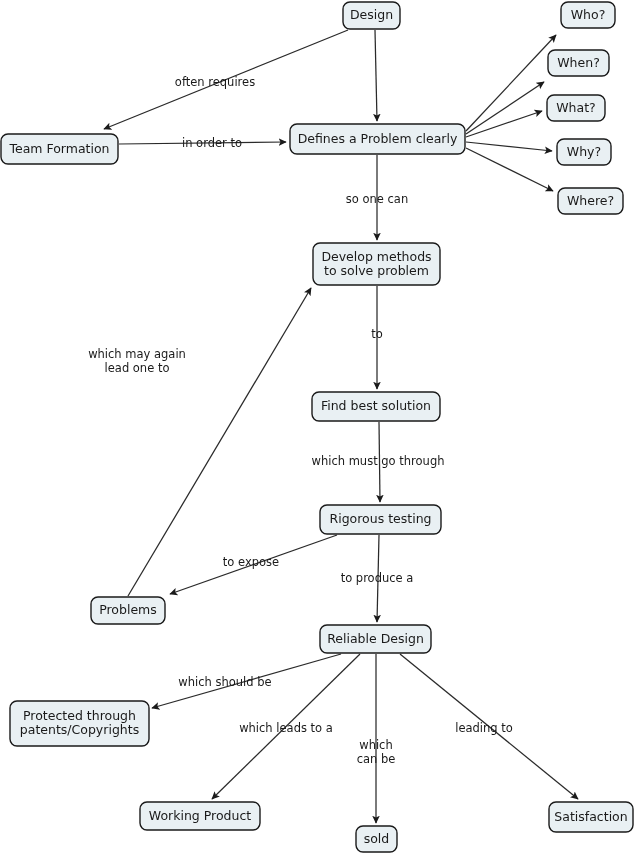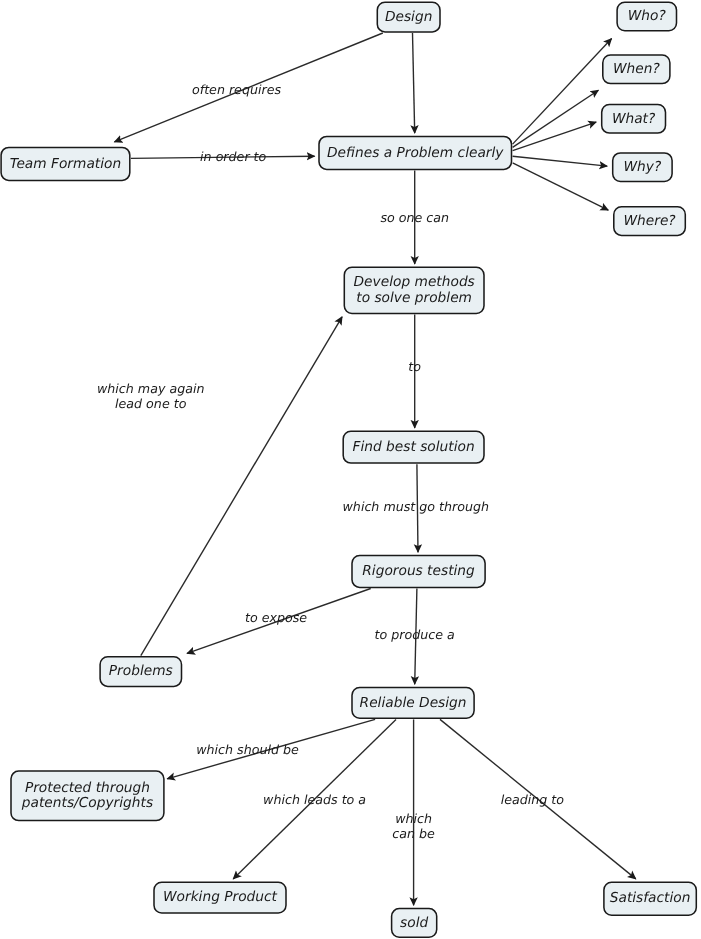--- a/index.html
+++ b/index.html
@@ -11,21 +11,20 @@
     width: 637px;
     height: 854px;
     font-family: "DejaVu Sans", sans-serif;
     overflow: hidden;
   }
   #canvas {
     position: relative;
     width: 637px;
     height: 854px;
     background: #ffffff;
-    font-style: italic;
   }
   svg#map {
     position: absolute;
     left: 0;
     top: 0;
     width: 637px;
     height: 854px;
   }
   .node-rect {
     fill: #e9f0f3;

